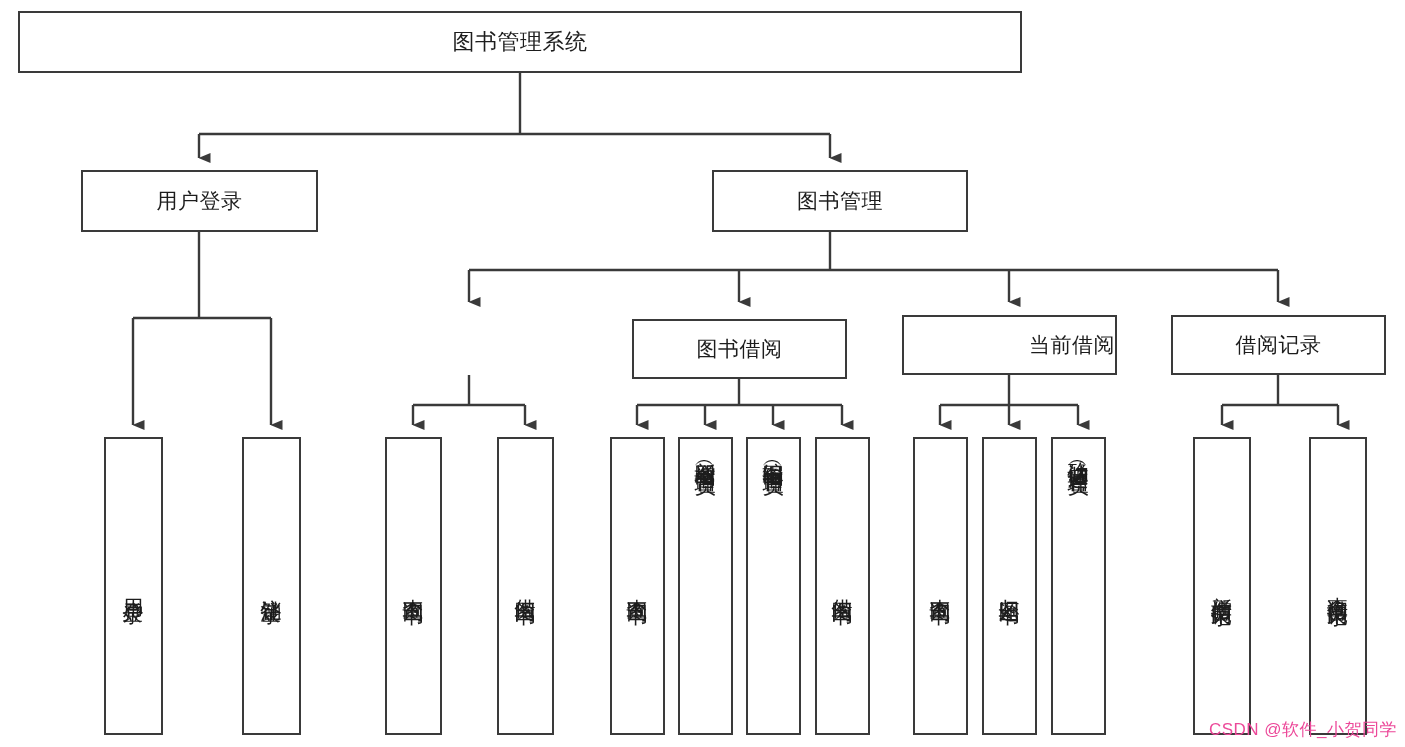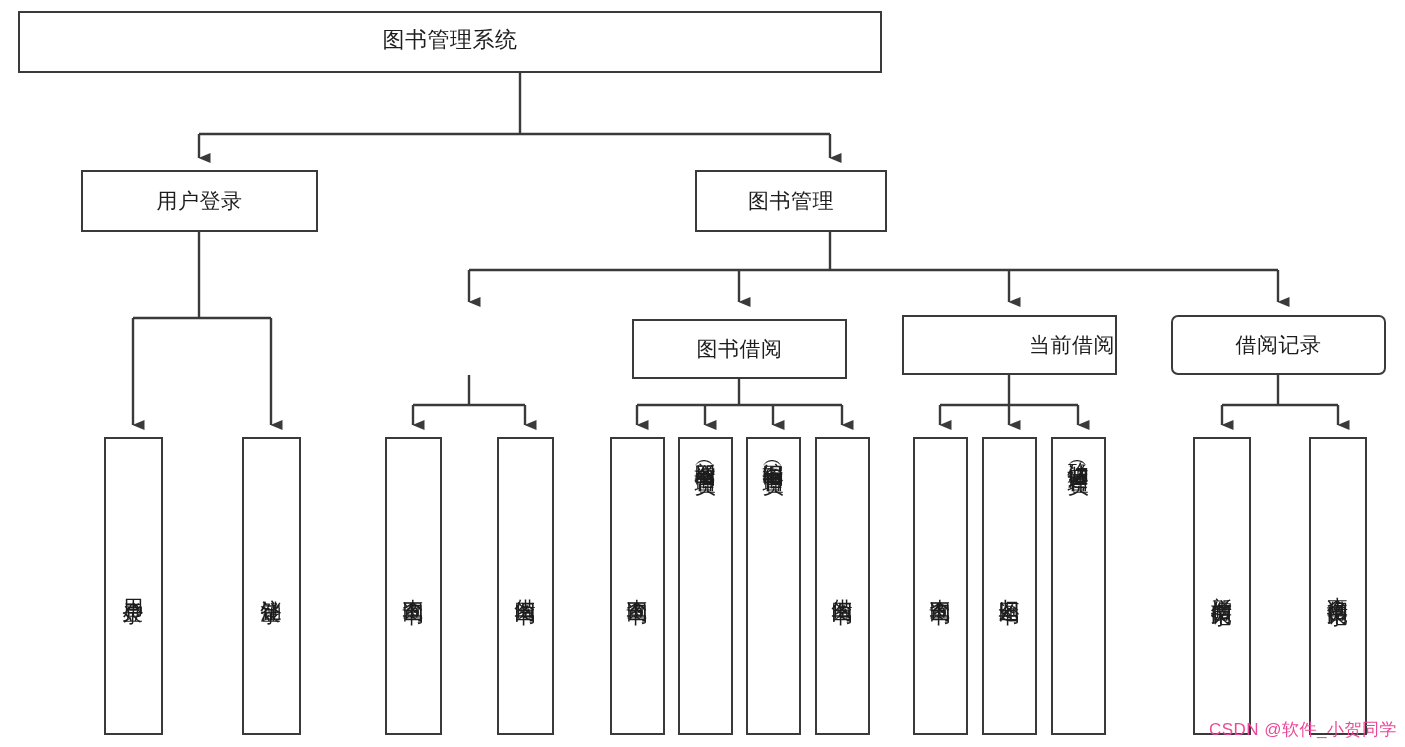--- a/index.html
+++ b/index.html
@@ -126,38 +126,38 @@
       <path d="M 1009 405 L 1009 425" marker-end="url(#arrow)"></path>
       <path d="M 1078 405 L 1078 425" marker-end="url(#arrow)"></path>
 
       <path d="M 1278 375 L 1278 405"></path>
       <path d="M 1222 405 L 1338 405"></path>
       <path d="M 1222 405 L 1222 425" marker-end="url(#arrow)"></path>
       <path d="M 1338 405 L 1338 425" marker-end="url(#arrow)"></path>
     </g>
   </svg>
 
-  <div class="node horiz root" style="left:18px; top:11px; width:864px; height:62px;font-family:Liberation Mono, monospace;">
+  <div class="node horiz root" style="left:18px; top:11px; width:1004px; height:62px;">
     <span class="label">图书管理系统</span>
   </div>
 
   <div class="node horiz" style="left:81px; top:170px; width:237px; height:62px;">
     <span class="label">用户登录</span>
   </div>
-  <div class="node horiz" style="left:695px; top:170px; width:192px; height:62px;">
+  <div class="node horiz" style="left:712px; top:170px; width:256px; height:62px;">
     <span class="label">图书管理</span>
   </div>
 
   <div class="node horiz" style="left:632px; top:319px; width:215px; height:60px;">
     <span class="label">图书借阅</span>
   </div>
   <div class="node horiz" style="left:902px; top:315px; width:215px; height:60px;justify-content:flex-end;">
     <span class="label">当前借阅</span>
   </div>
-  <div class="node horiz" style="left:1171px; top:315px; width:215px; height:60px;border-radius:7px;">
+  <div class="node horiz" style="left:1171px; top:315px; width:215px; height:60px;">
     <span class="label">借阅记录</span>
   </div>
 
   <div class="node vert" style="left:104px; top:437px; width:59px; height:298px;">
     <span class="label">用户登录</span>
   </div>
   <div class="node vert" style="left:242px; top:437px; width:59px; height:298px;">
     <span class="label">注销登录</span>
   </div>
 

